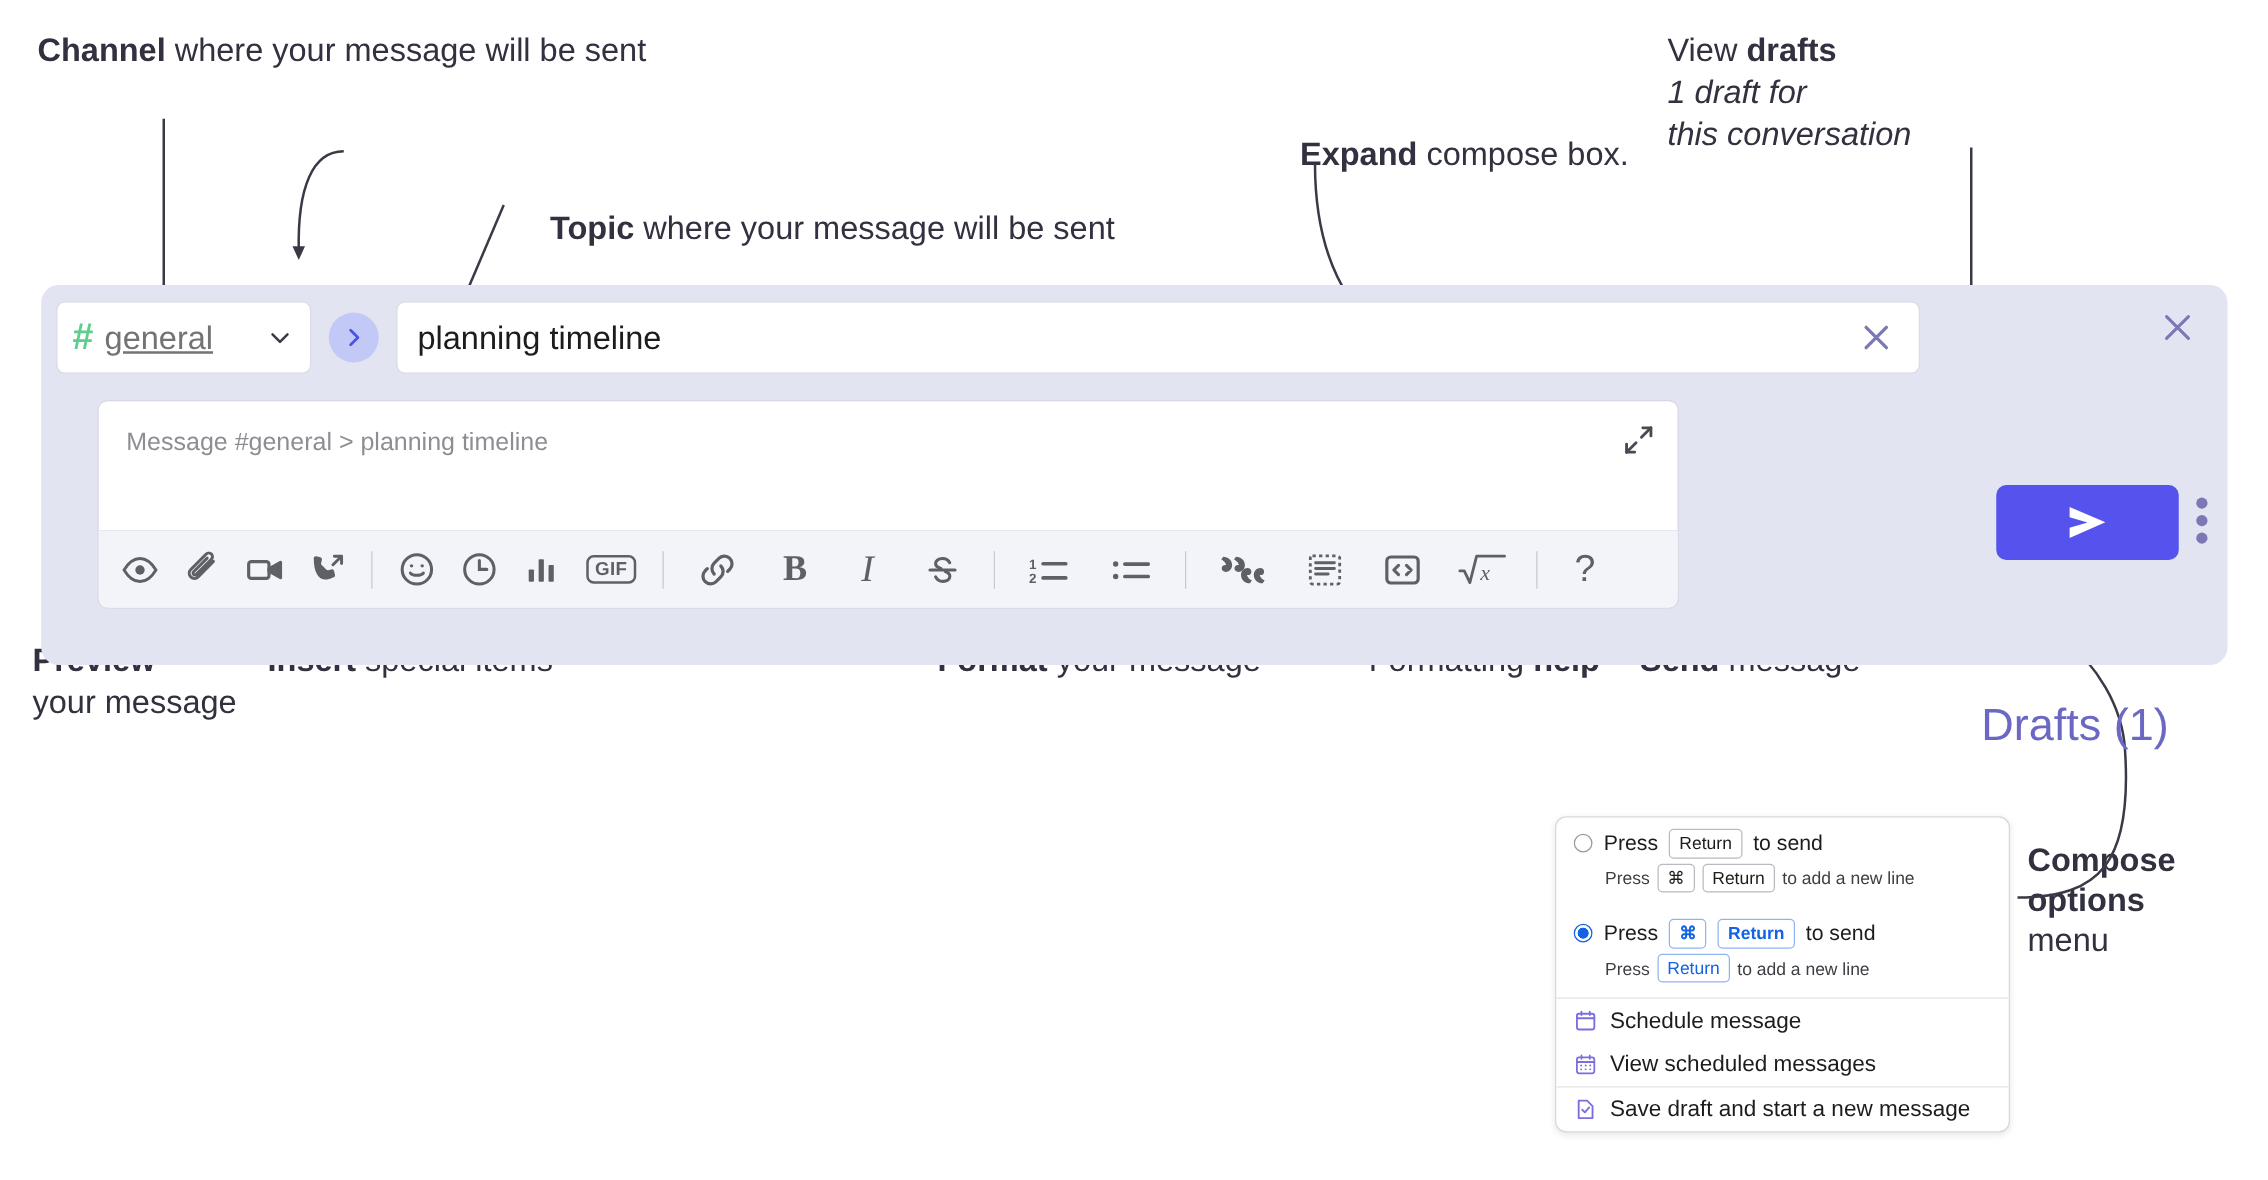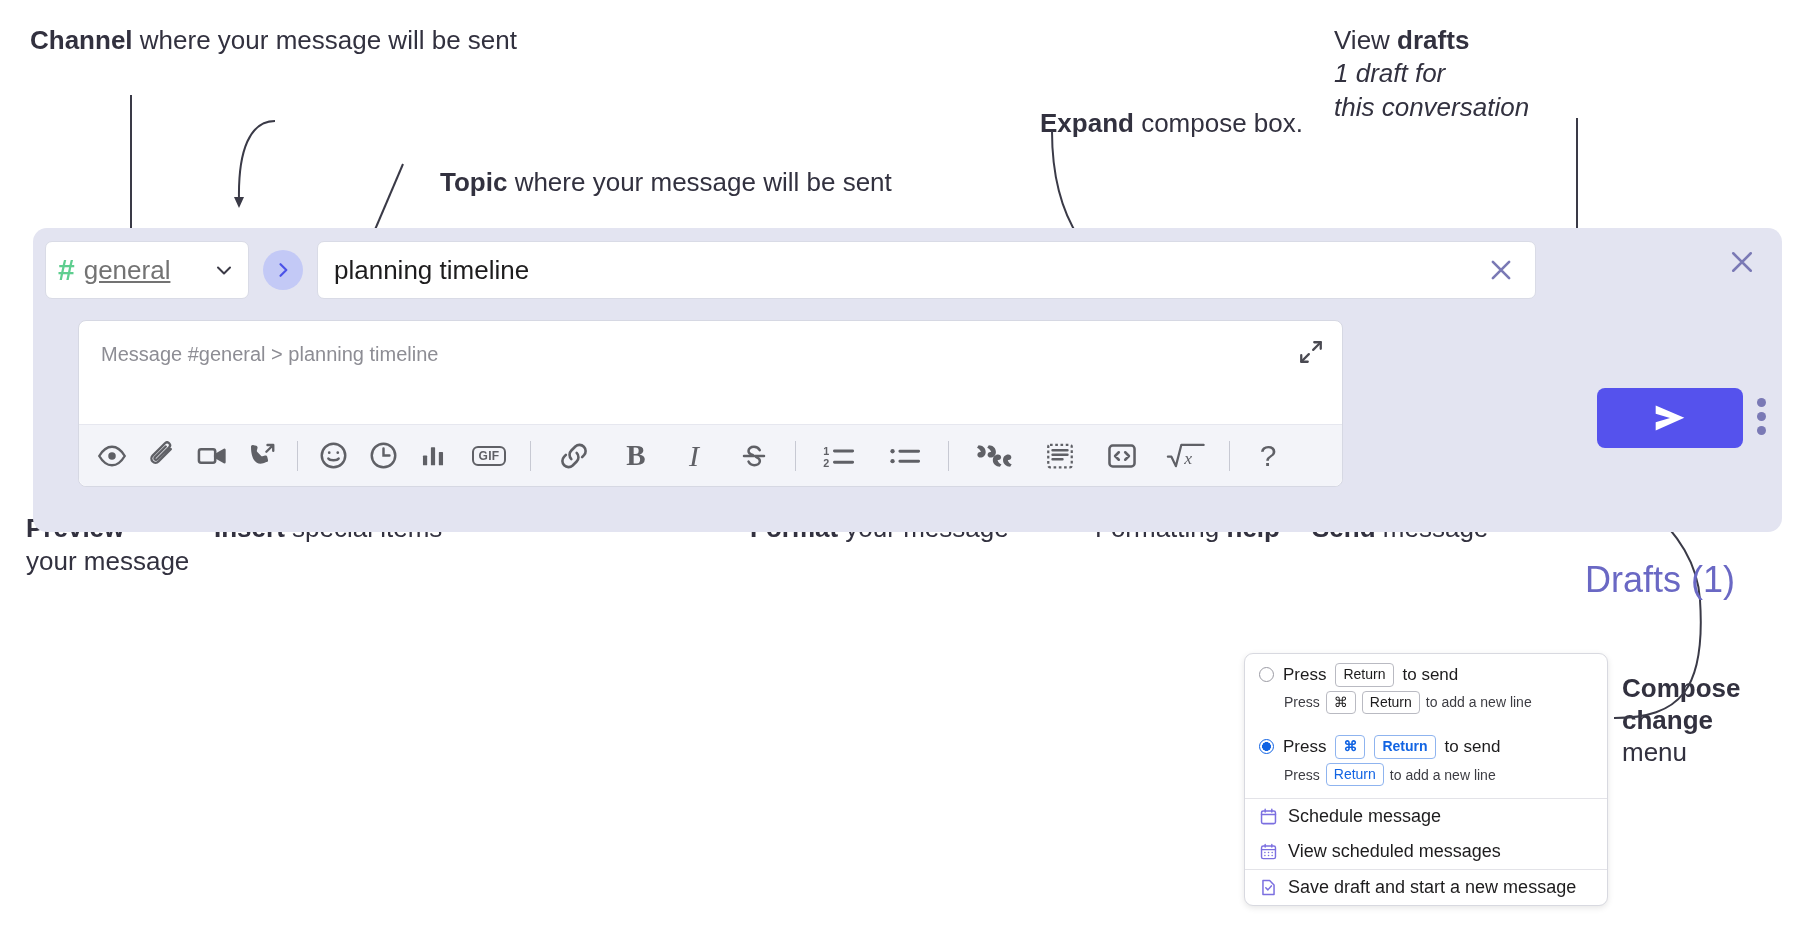--- a/index.html
+++ b/index.html
@@ -56,21 +56,21 @@
   .expand-btn { position: absolute; right: 10px; top: 10px; width: 42px; height: 42px;
     display: flex; align-items: center; justify-content: center; }
 
   .toolbar {
     position: absolute; left: 0; bottom: 0; width: 100%; height: 62px;
     background: #f3f4f9; border-top: 1px solid #e6e7ef; border-radius: 0 0 8px 8px;
     display: flex; align-items: center; padding-left: 8px;
   }
   .tb { width: 50px; height: 46px; display: flex; align-items: center; justify-content: center; color: #5f6066; }
   .tb-sep { width: 1px; height: 30px; background: #c7c9d3; margin: 0 10px; flex: none; }
-  .gif-box { border: 2.5px solid #5f6066; border-radius: 6px; padding: 1px 5px; font-size: 12px;
+  .gif-box { border: 2.5px solid #5f6066; border-radius: 6px; padding: 1px 5px; font-size: 15px;
     font-weight: 700; letter-spacing: .3px; }
   .bold-g { font-size: 29px; font-weight: 700; font-family: "Liberation Serif", serif; }
   .ital-g { font-size: 30px; font-style: italic; font-family: "Liberation Serif", serif; }
   .help-g { font-size: 30px; }
 
   .sendbtn {
     position: absolute; left: 1564px; top: 160px; width: 146px; height: 60px;
     background: #5552ed; border-radius: 8px; display: flex; align-items: center; justify-content: center;
   }
   .kebab { position: absolute; left: 1724px; top: 170px; display: flex; flex-direction: column;
@@ -140,21 +140,21 @@
   <div class="ann ann-lg" style="left:1095px; top:512px;">
     <span>Formatting </span><b>help</b>
   </div>
 
   <div class="ann ann-lg" style="left:1312px; top:512px;">
     <b>Send</b><span> message</span>
   </div>
 
   <div class="ann ann-lg" style="left:1622px; top:672px; line-height:1.24;">
     <div><b>Compose</b></div>
-    <div><b>change</b></div>
+    <div><b>options</b></div>
     <div><span>menu</span></div>
   </div>
 
   <svg class="overlay">
     <g fill="none" stroke="#3a3a47" stroke-width="2">
 
       <path d="M131 95 L131 248"></path>
       <path d="M131 256 l-5 -11 h10 z" fill="#3a3a47" stroke="none"></path>
 
       <path d="M275 121 C 250 121, 238 150, 239 200"></path>

